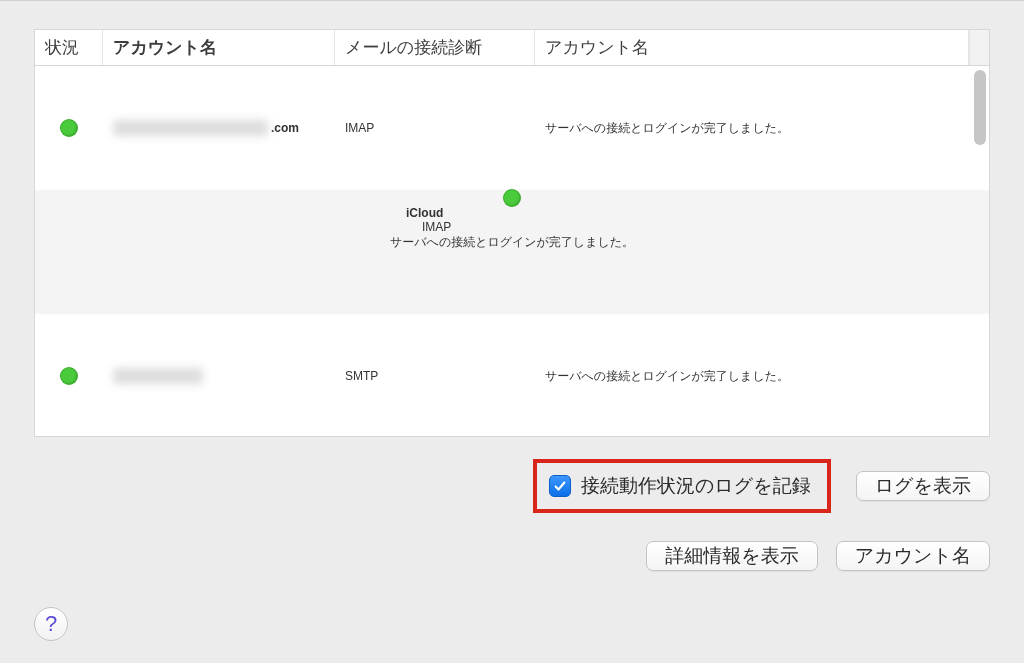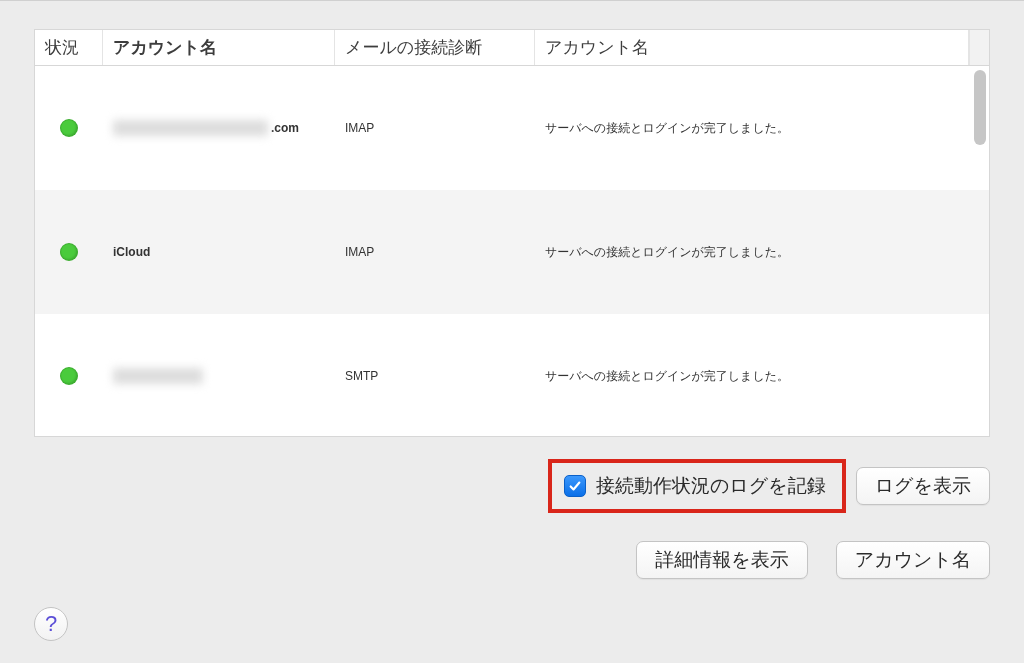--- a/index.html
+++ b/index.html
@@ -88,21 +88,21 @@
   .tbody {
     flex: 1;
     overflow: hidden;
     position: relative;
   }
   .row {
     display: flex;
     align-items: center;
     height: 124px;
   }
-  .row.alt { background: #f4f4f4; }
+  .row.alt { background: #f4f4f4; flex-direction: column; }
   .cell {
     padding: 0 10px;
     font-size: 12px;
     color: #333;
   }
   .cell.col-status { display: flex; justify-content: center; }
   .dot {
     width: 16px; height: 16px; border-radius: 50%;
     background: #4acb3c;
     box-shadow: inset -1px -1px 2px rgba(0,0,0,0.15), 0 0 0 1px #3cae2f;
@@ -119,57 +119,57 @@
   .name-content {
     display: flex;
     align-items: center;
     gap: 3px;
   }
   .controls-row {
     margin-top: 22px;
     display: flex;
     align-items: center;
     justify-content: flex-end;
-    gap: 10px;
+    gap: 25px;
   }
   .highlight-box {
     border: 4px solid #d9261a;
     padding: 10px 16px 10px 12px;
     display: flex;
     align-items: center;
     gap: 10px;
   }
   .checkbox {
     width: 22px; height: 22px;
     border-radius: 5px;
     background: linear-gradient(#3c98fc, #0a6fe8);
     display: flex; align-items: center; justify-content: center;
     border: 1px solid #0a60c8;
   }
   .checkbox svg { width: 14px; height: 14px; display: block; }
   .cb-label { font-size: 19px; color: #2b2b2b; }
   .mac-btn {
-    height: 38px;
+    height: 30px;
     padding: 12px 18px;
     border: 1px solid #c4c4c4;
     border-radius: 7px;
     background: linear-gradient(#ffffff, #f4f4f4);
     font-size: 19px;
     color: #2b2b2b;
     display: flex;
     align-items: center;
     box-shadow: 0 1px 1px rgba(0,0,0,0.05);
     user-select: none;
   }
   .bottom-row {
     margin-top: 28px;
     display: flex;
     align-items: flex-end;
     justify-content: flex-end;
-    gap: 28px;
+    gap: 18px;
   }
   .help-btn {
     width: 34px; height: 34px;
     border-radius: 50%;
     border: 1px solid #c4c4c4;
     background: linear-gradient(#ffffff, #f2f2f2);
     color: #5b4ed7;
     font-size: 22px;
     display: flex; align-items: center; justify-content: center;
     position: absolute;

